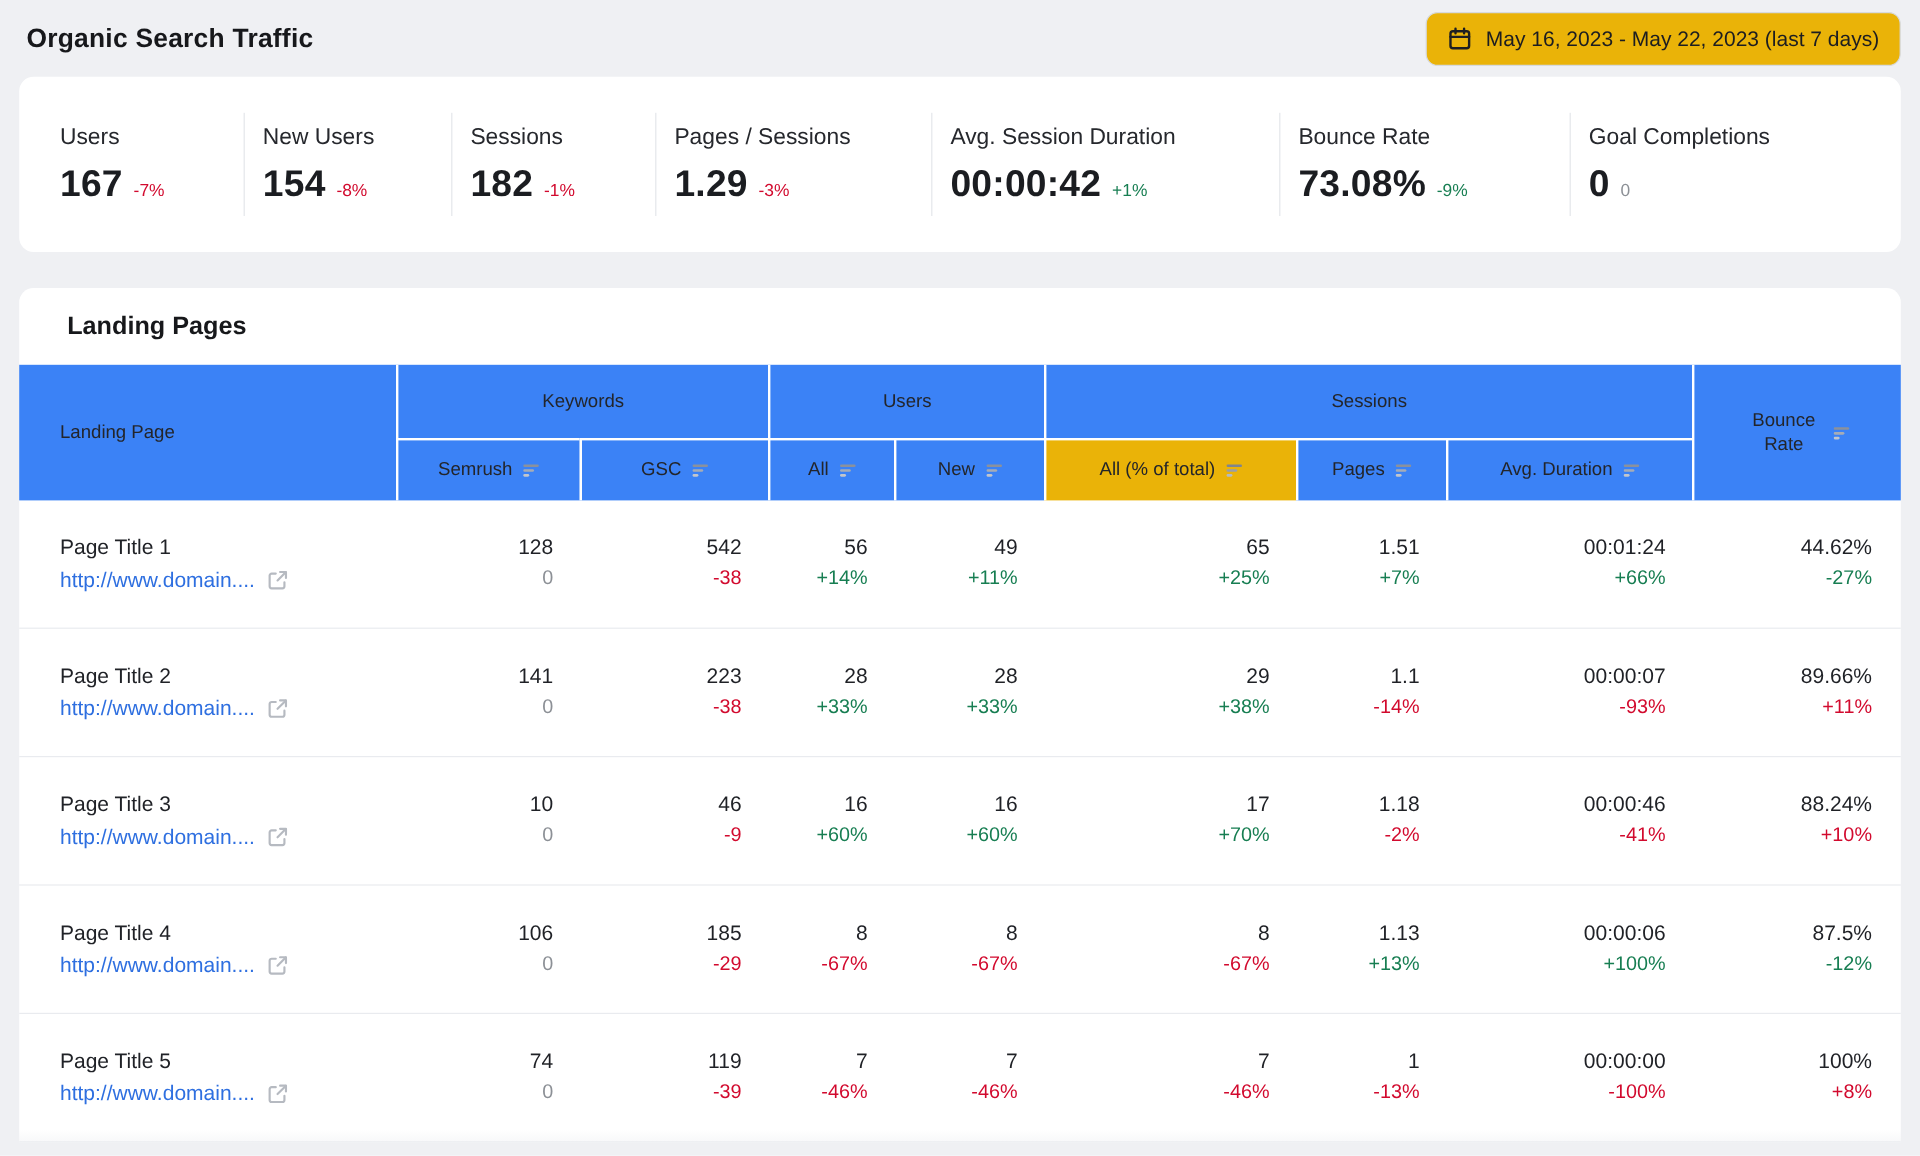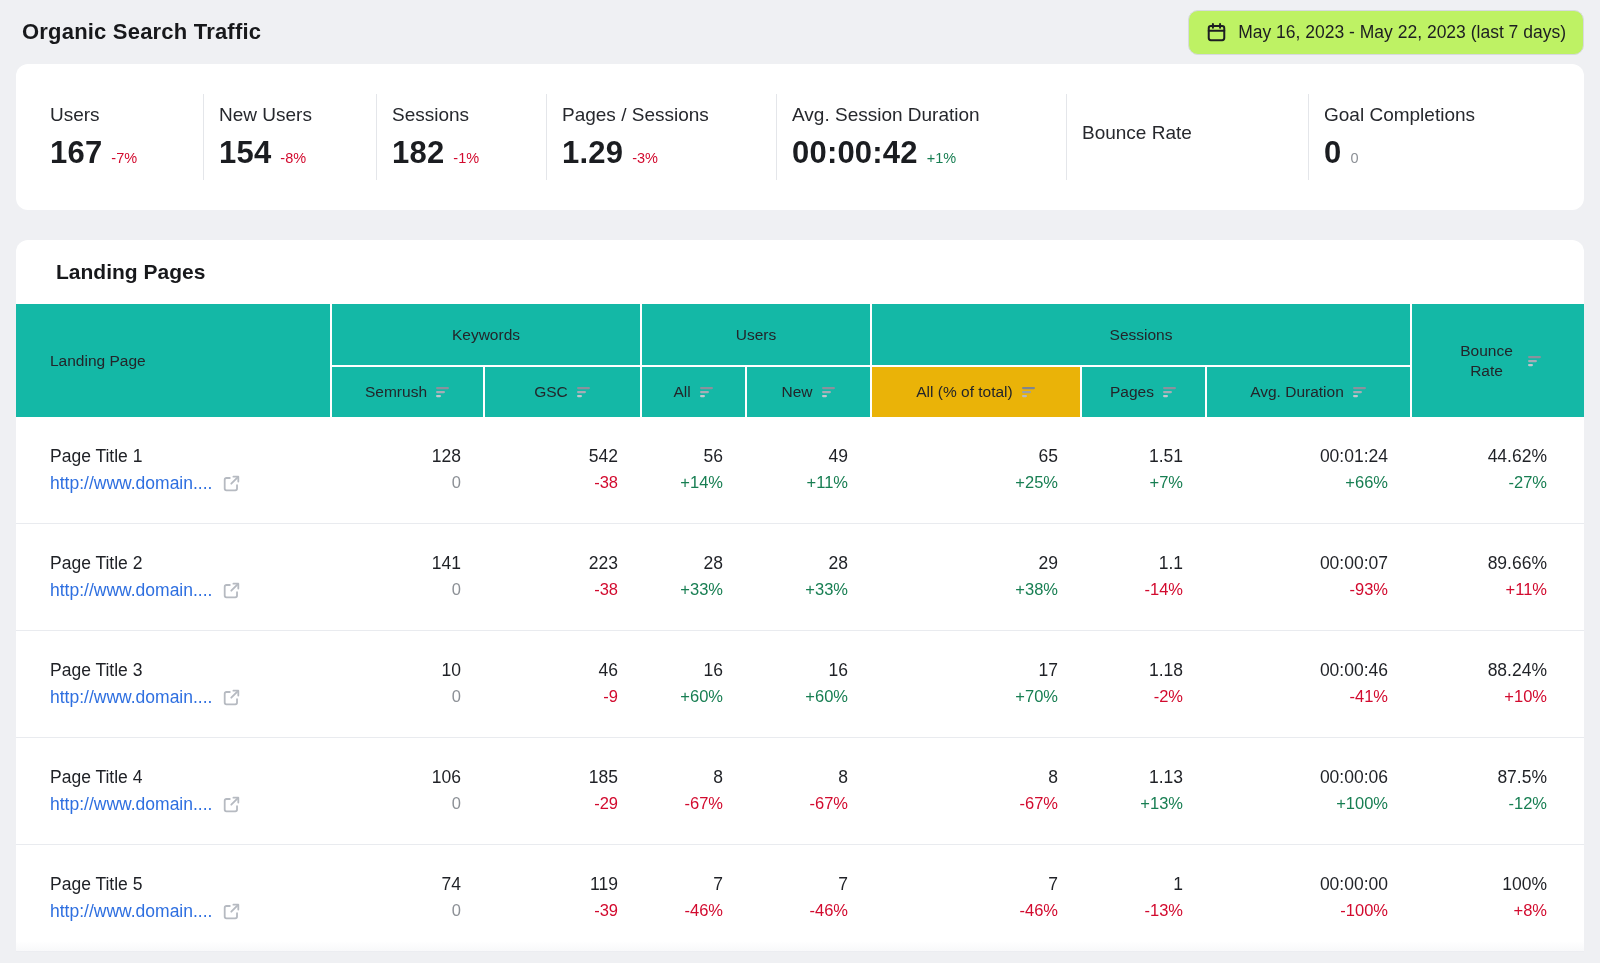--- a/index.html
+++ b/index.html
@@ -7,21 +7,21 @@
   body {
     background:#eff0f3;
     font-family:"Liberation Sans", sans-serif;
     color:#1f2126;
     position:relative;
   }
   
   .topbar { height:64px; display:flex; align-items:center; justify-content:space-between; padding:0 16px; }
   .page-title { font-size:22px; font-weight:bold; color:#17181b; padding-left:6px; letter-spacing:.2px; }
   .date-btn {
-    display:flex; align-items:center; gap:11px; background:#bef264;
+    display:flex; align-items:center; gap:11px; background:#eab308;
     border:1px solid #d7dade; border-radius:10px; height:45px; padding:0 17px;
     font-size:17.5px; color:#1c1d21; cursor:pointer;
   }
   .date-btn svg { display:block; }
   
   .kpi-card {
     margin:0 16px; background:#fff; border-radius:12px; height:146px;
     display:grid; grid-template-columns:187px 173px 170px 230px 290px 242px 1fr; align-items:center;
   }
   .kpi { height:86px; display:flex; flex-direction:column; justify-content:center; padding-left:15px; }
@@ -35,38 +35,38 @@
   [data-c="red"]   { color:#d20a2e; }
   [data-c="green"] { color:#177e52; }
   [data-c="gray"]  { color:#8c9096; }
   [data-c="blue"]  { color:#2e6fe0; }
   
   .panel { margin:30px 16px 0; background:#fff; border-radius:12px 12px 0 0; }
   .panel-title { height:64px; display:flex; align-items:center; padding-left:40px; font-size:21px; font-weight:bold; color:#17181b; }
   .grid9 { display:grid; grid-template-columns:314px 153px 157px 105px 125px 210px 125px 205px 174px; }
   .thead { grid-template-rows:61px 52px; }
   .th {
-    background:#14b8a6; display:flex; align-items:center; justify-content:center;
+    background:#3b82f6; display:flex; align-items:center; justify-content:center;
     font-size:15.5px; color:#23252a; gap:9px; cursor:pointer;
   }
   .th.bl { border-left:2px solid #fff; }
   .th.bt { border-top:2px solid #fff; }
   .th-landing { grid-row:1/3; grid-column:1; justify-content:flex-start; padding-left:34px; cursor:default; }
   .th-keywords { grid-row:1; grid-column:2/4; cursor:default; }
   .th-users    { grid-row:1; grid-column:4/6; cursor:default; }
   .th-sessions { grid-row:1; grid-column:6/9; cursor:default; }
   .th-bounce   { grid-row:1/3; grid-column:9; }
   .th-hl { background:#eab308; }
   .bounce-label { width:64px; text-align:center; line-height:20px; }
   .sort { display:inline-flex; }
   
   .trow { height:107px; border-bottom:1px solid #e9ebef; align-content:center; }
   .c { display:flex; flex-direction:column; gap:6px; }
   .c.n { align-items:flex-end; padding-right:22px; }
-  .c.bounce { padding-right:37px; }
+  .c.bounce { padding-right:24px; }
   .v { font-size:17.5px; color:#1f2126; }
   .d { font-size:16.5px; }
   .lp { padding-left:34px; }
   .lp-title { font-size:17.5px; color:#202227; }
   .lp-url-row { display:flex; align-items:center; gap:11px; }
   .lp-url { font-size:17.5px; color:#2e6fe0; text-decoration:none; cursor:pointer;text-align:center; }
   .ext { display:inline-flex; cursor:pointer; }
   .fade {
     position:absolute; left:0; right:0; bottom:0; height:22px;
     background:linear-gradient(rgba(239,240,243,0), rgba(239,240,243,.95)); pointer-events:none;
@@ -120,20 +120,24 @@
   </div>
   <div class="kpi">
     <div class="kpi-label">Avg. Session Duration</div>
     <div class="kpi-vrow">
         <span class="kpi-value">00:00:42</span>
         <span class="kpi-delta" data-c="green">+1%</span>
       </div>
   </div>
   <div class="kpi">
     <div class="kpi-label">Bounce Rate</div>
+    <div class="kpi-vrow">
+        <span class="kpi-value">73.08%</span>
+        <span class="kpi-delta" data-c="green">-9%</span>
+      </div>
   </div>
   <div class="kpi">
     <div class="kpi-label">Goal Completions</div>
     <div class="kpi-vrow">
         <span class="kpi-value">0</span>
         <span class="kpi-delta" data-c="gray">0</span>
       </div>
   </div>
 </div>
 

